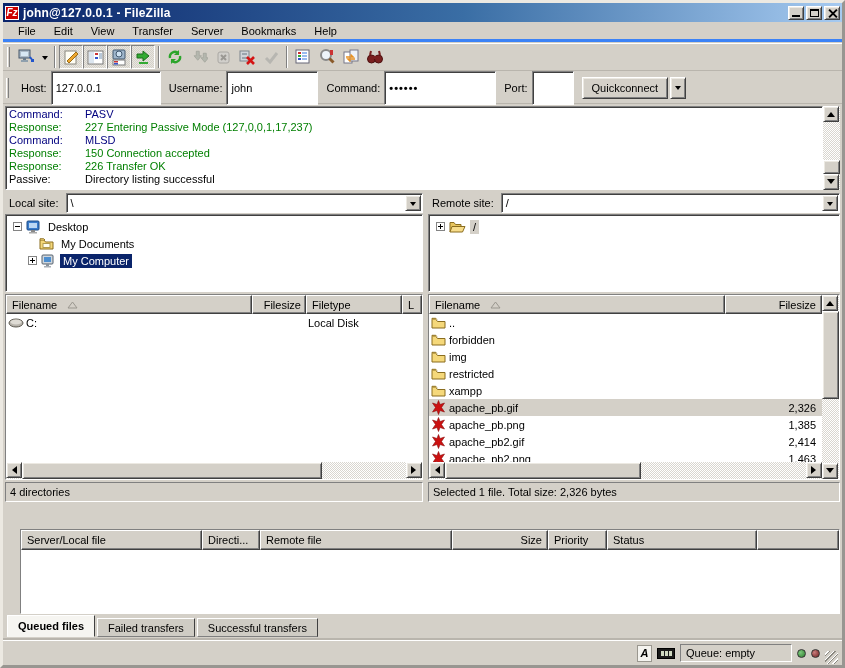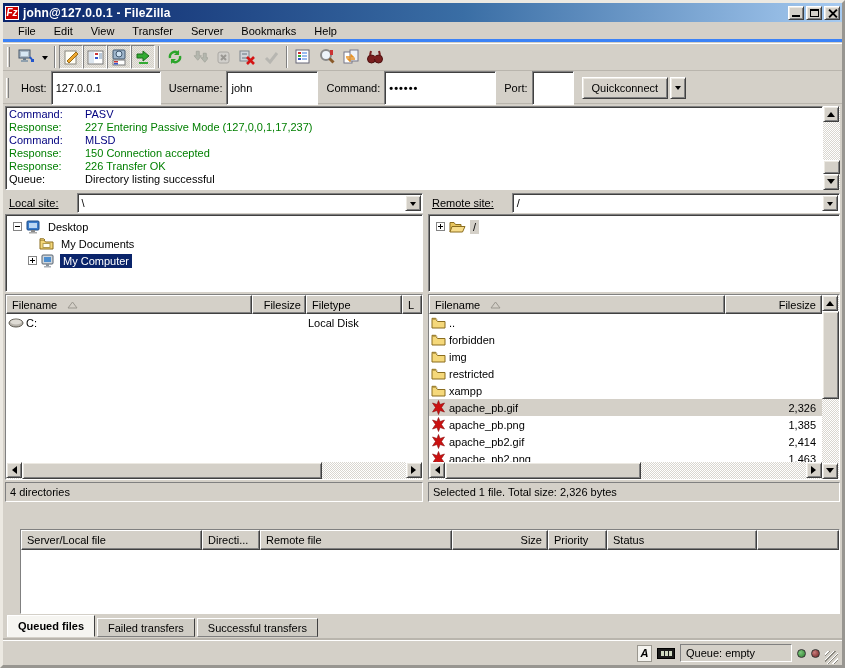--- a/index.html
+++ b/index.html
@@ -76,21 +76,21 @@
   .a-up    { width:0;height:0;border:4px solid transparent;border-bottom:5px solid #000;margin-top:-3px; }
   .a-dn    { width:0;height:0;border:4px solid transparent;border-top:5px solid #000;margin-bottom:-3px; }
   .a-lf    { width:0;height:0;border:4px solid transparent;border-right:5px solid #000;margin-left:-3px; }
   .a-rt    { width:0;height:0;border:4px solid transparent;border-left:5px solid #000;margin-right:-3px; }
 
   
   .pane-tree { position:absolute; top:189px; height:100px; display:flex; flex-direction:column; }
   .pane-tree.left  { left:2px;  width:418px; }
   .pane-tree.right { left:425px; right:2px; }
   .site-bar { height:22px; display:flex; align-items:center; flex:none; }
-  .site-lbl { padding:0 18px 0 4px;text-decoration:underline; }
+  .site-lbl { padding:0 7px 0 4px; }
   .combo { flex:1; height:20px; background:#fff; display:flex; align-items:center;
            border:1px solid; border-color:#808080 #fff #fff #808080; box-shadow:inset 1px 1px 0 #404040;
            padding-left:4px; position:relative; }
   .combo-btn { position:absolute; right:1px; top:1px; bottom:1px; width:16px;
                display:flex; align-items:center; justify-content:center; }
   .tree-area { flex:1; background:#fff; border:1px solid; border-color:#808080 #fff #fff #808080;
                box-shadow:inset 1px 1px 0 #404040; padding:3px 0 0 3px; overflow:hidden; }
   .tree-row { display:flex; align-items:center; height:17px; white-space:nowrap; }
   .indent { width:17px; flex:none; }
   .expander { width:9px; height:9px; background:#fff; border:1px solid #848484; position:relative;
@@ -347,21 +347,21 @@
         </div>
       <div class="log-line response">
           <span class="ltype">Response:</span>
           <span>150 Connection accepted</span>
         </div>
       <div class="log-line response">
           <span class="ltype">Response:</span>
           <span>226 Transfer OK</span>
         </div>
       <div class="log-line status">
-          <span class="ltype">Queue:</span>
+          <span class="ltype">Passive:</span>
           <span>Directory listing successful</span>
         </div>
     </div>
     <div class="sb-v">
       <span class="sb-btn raised2">
           <span class="a-up"></span>
         </span>
       <span class="sb-fill"></span>
       <span class="sb-thumb raised2" style="height:14px"></span>
       <span class="sb-btn raised2">

